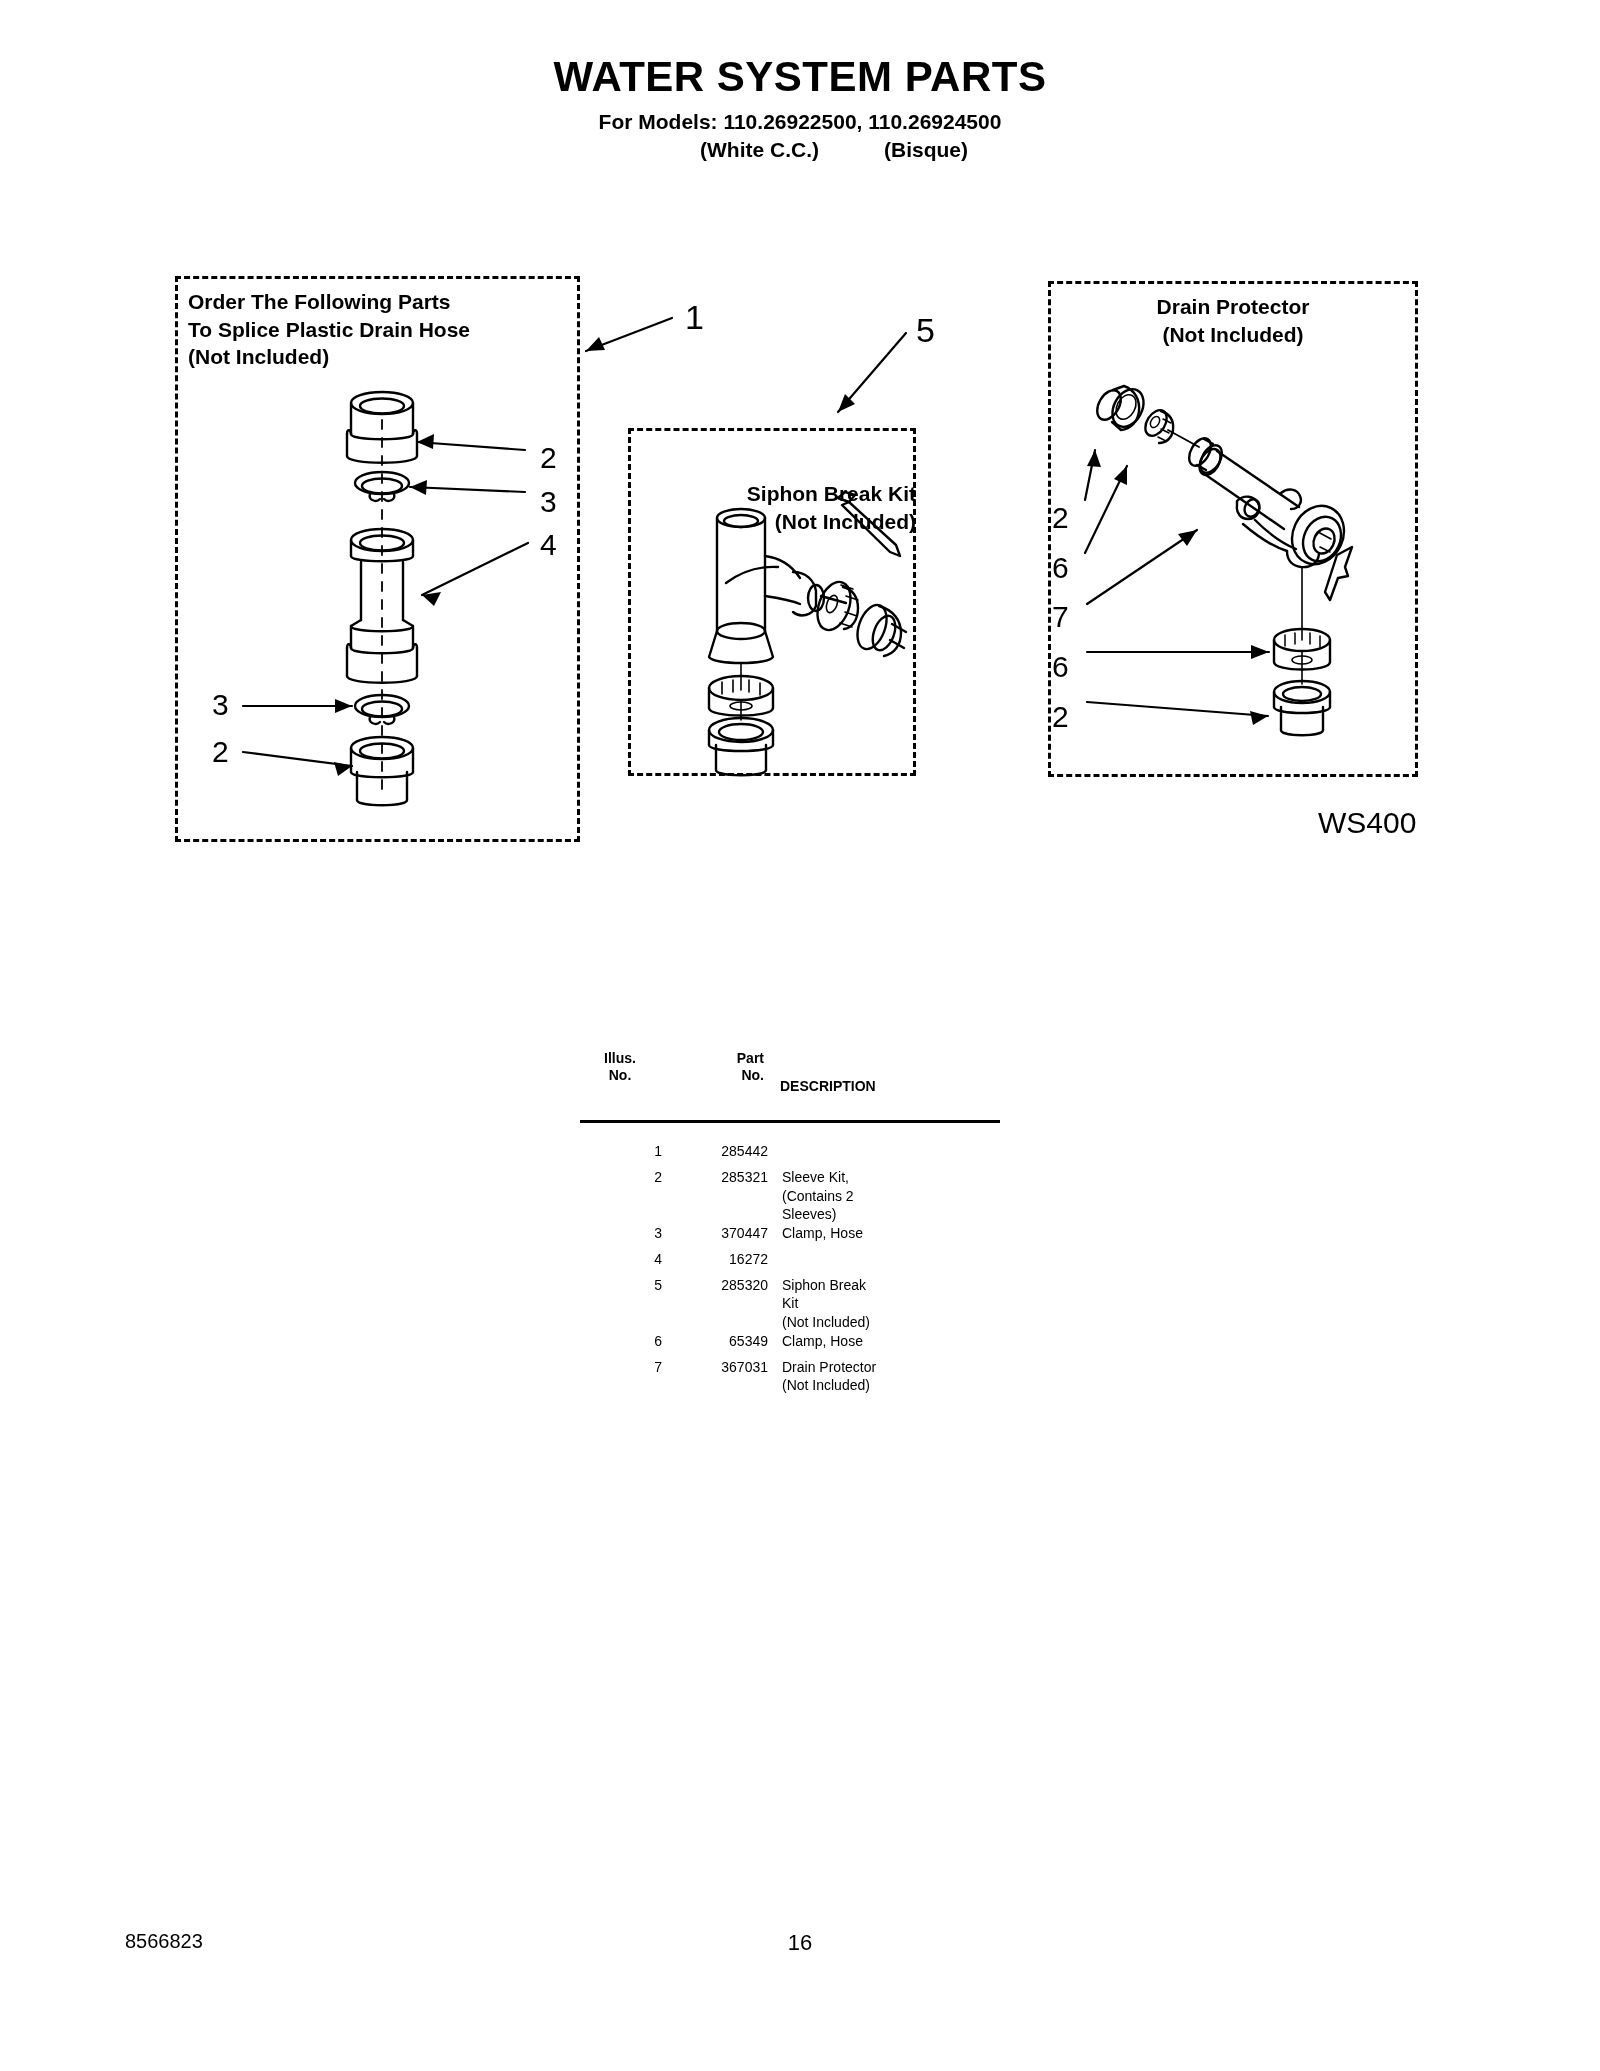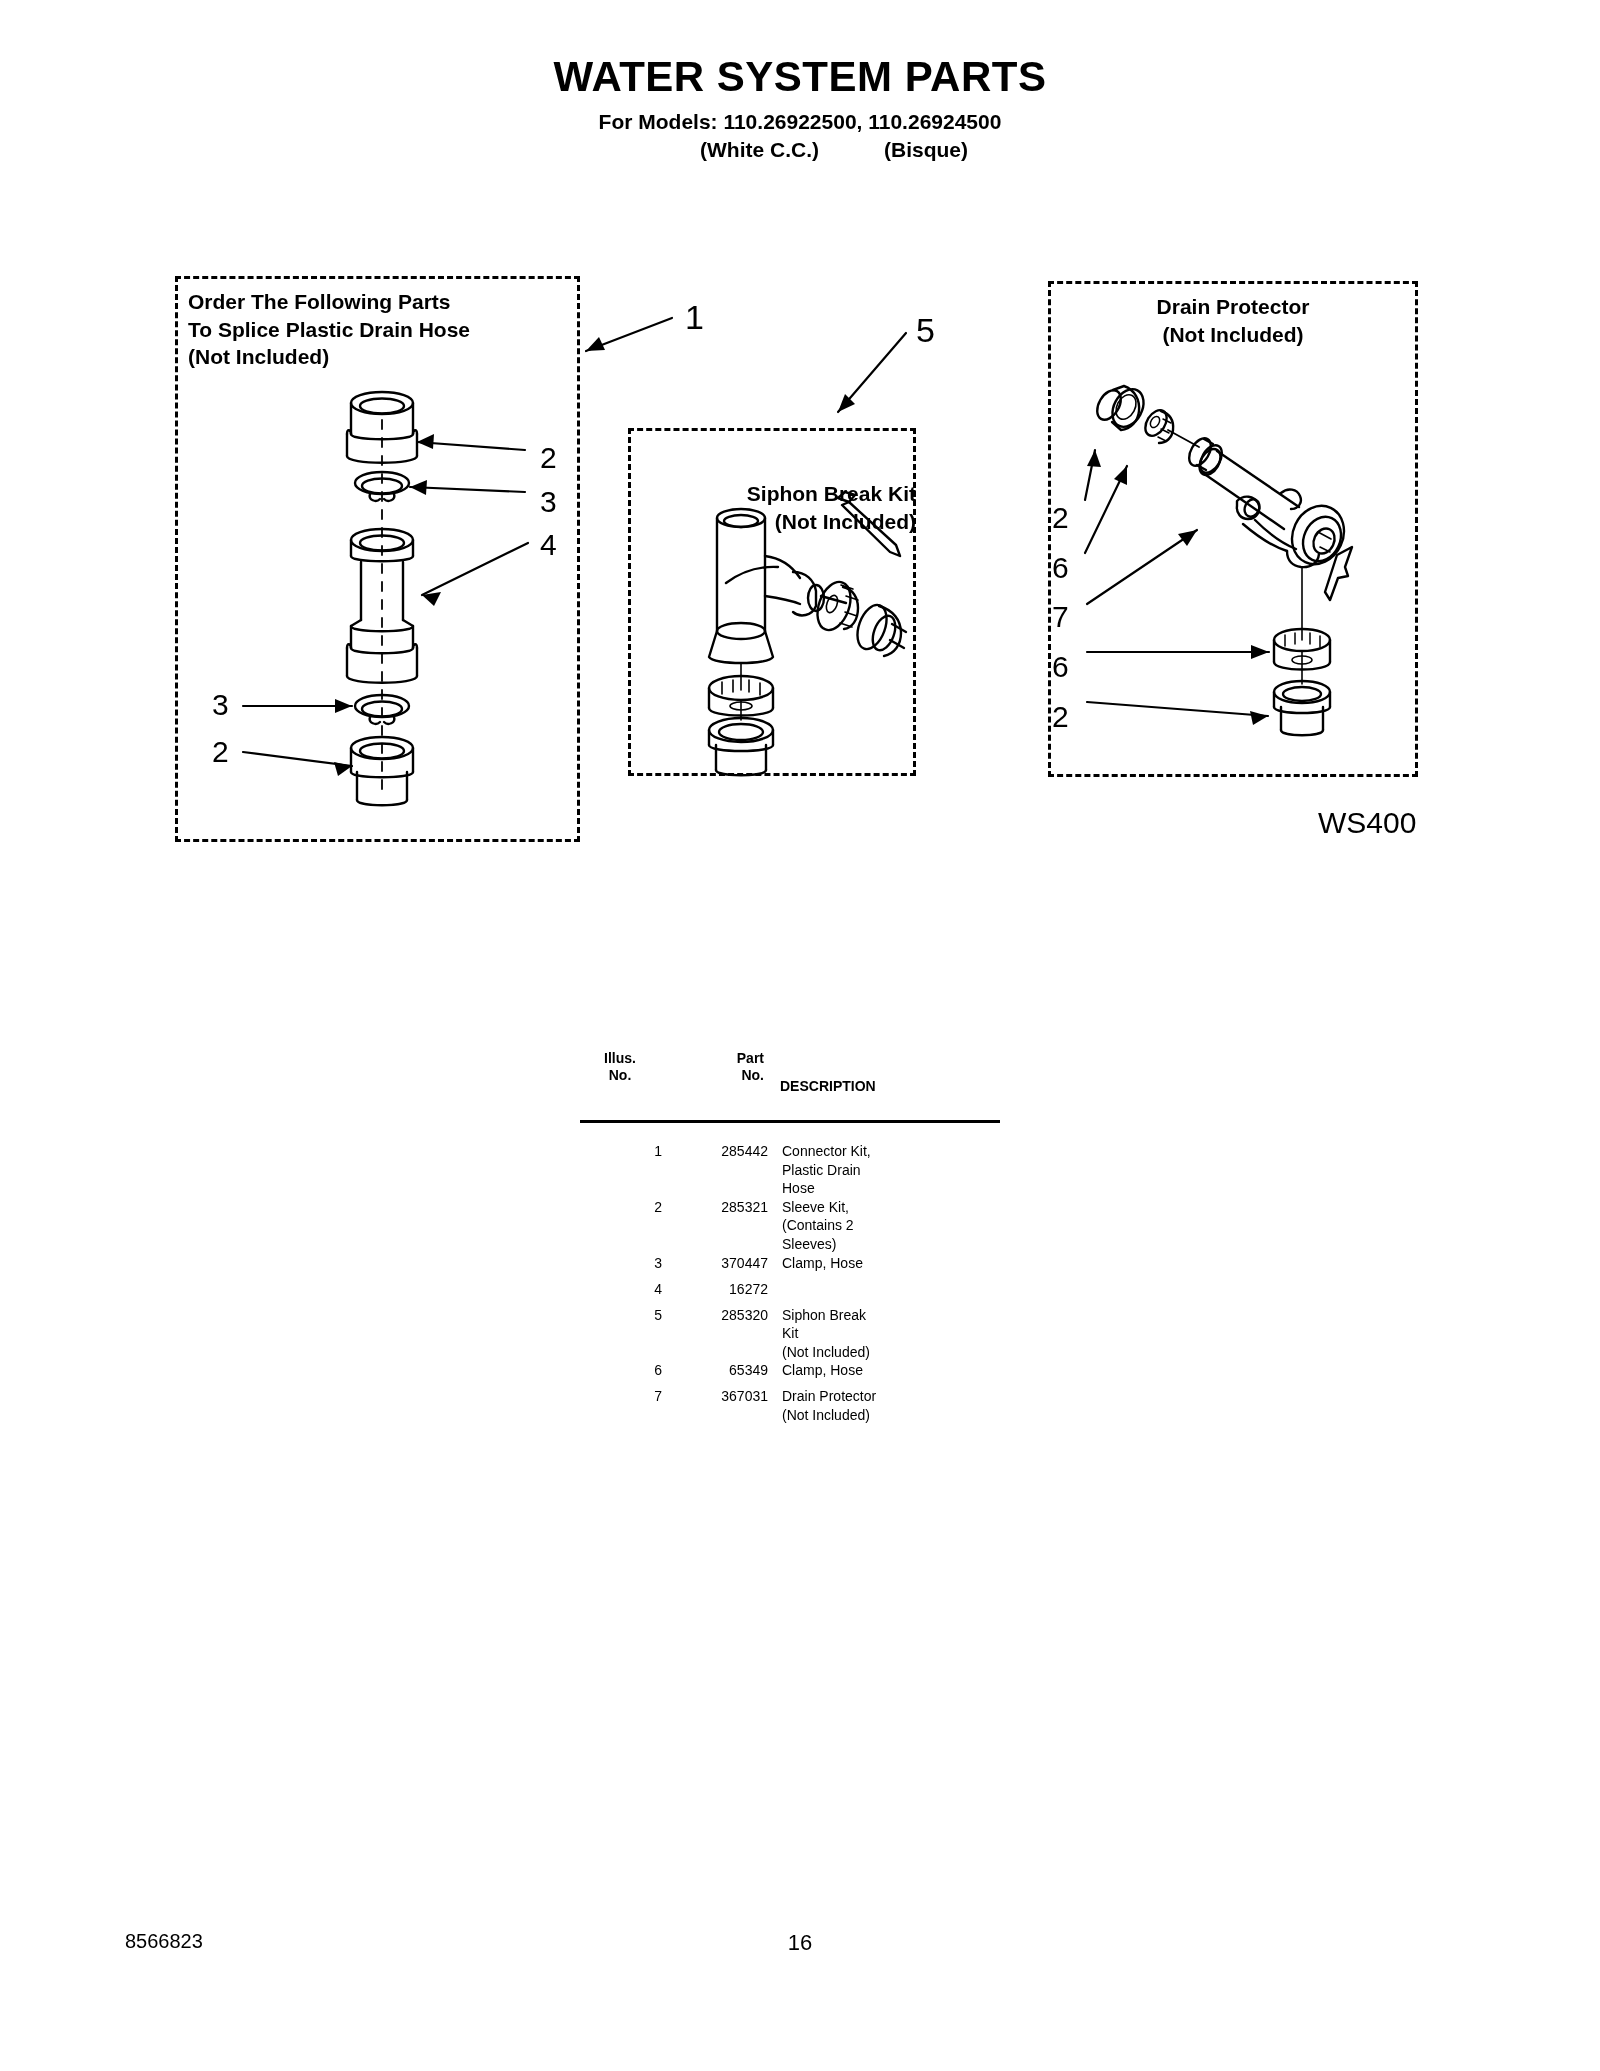--- a/index.html
+++ b/index.html
@@ -426,23 +426,20 @@
       <div>Part</div>
       <div>No.</div>
     </div>
     <div class="h-desc">DESCRIPTION</div>
     <div class="pt-rule"></div>
   </div>
   <div class="pt-body">
     <div class="pt-row">
       <span class="c-illus">1</span>
       <span class="c-part">285442</span>
-      <div class="c-desc">Connector Kit,
-Plastic Drain
-Hose</div>
     </div>
     <div class="pt-row">
       <span class="c-illus">2</span>
       <span class="c-part">285321</span>
       <div class="c-desc">Sleeve Kit,
 (Contains 2
 Sleeves)</div>
     </div>
     <div class="pt-row">
       <span class="c-illus">3</span>

